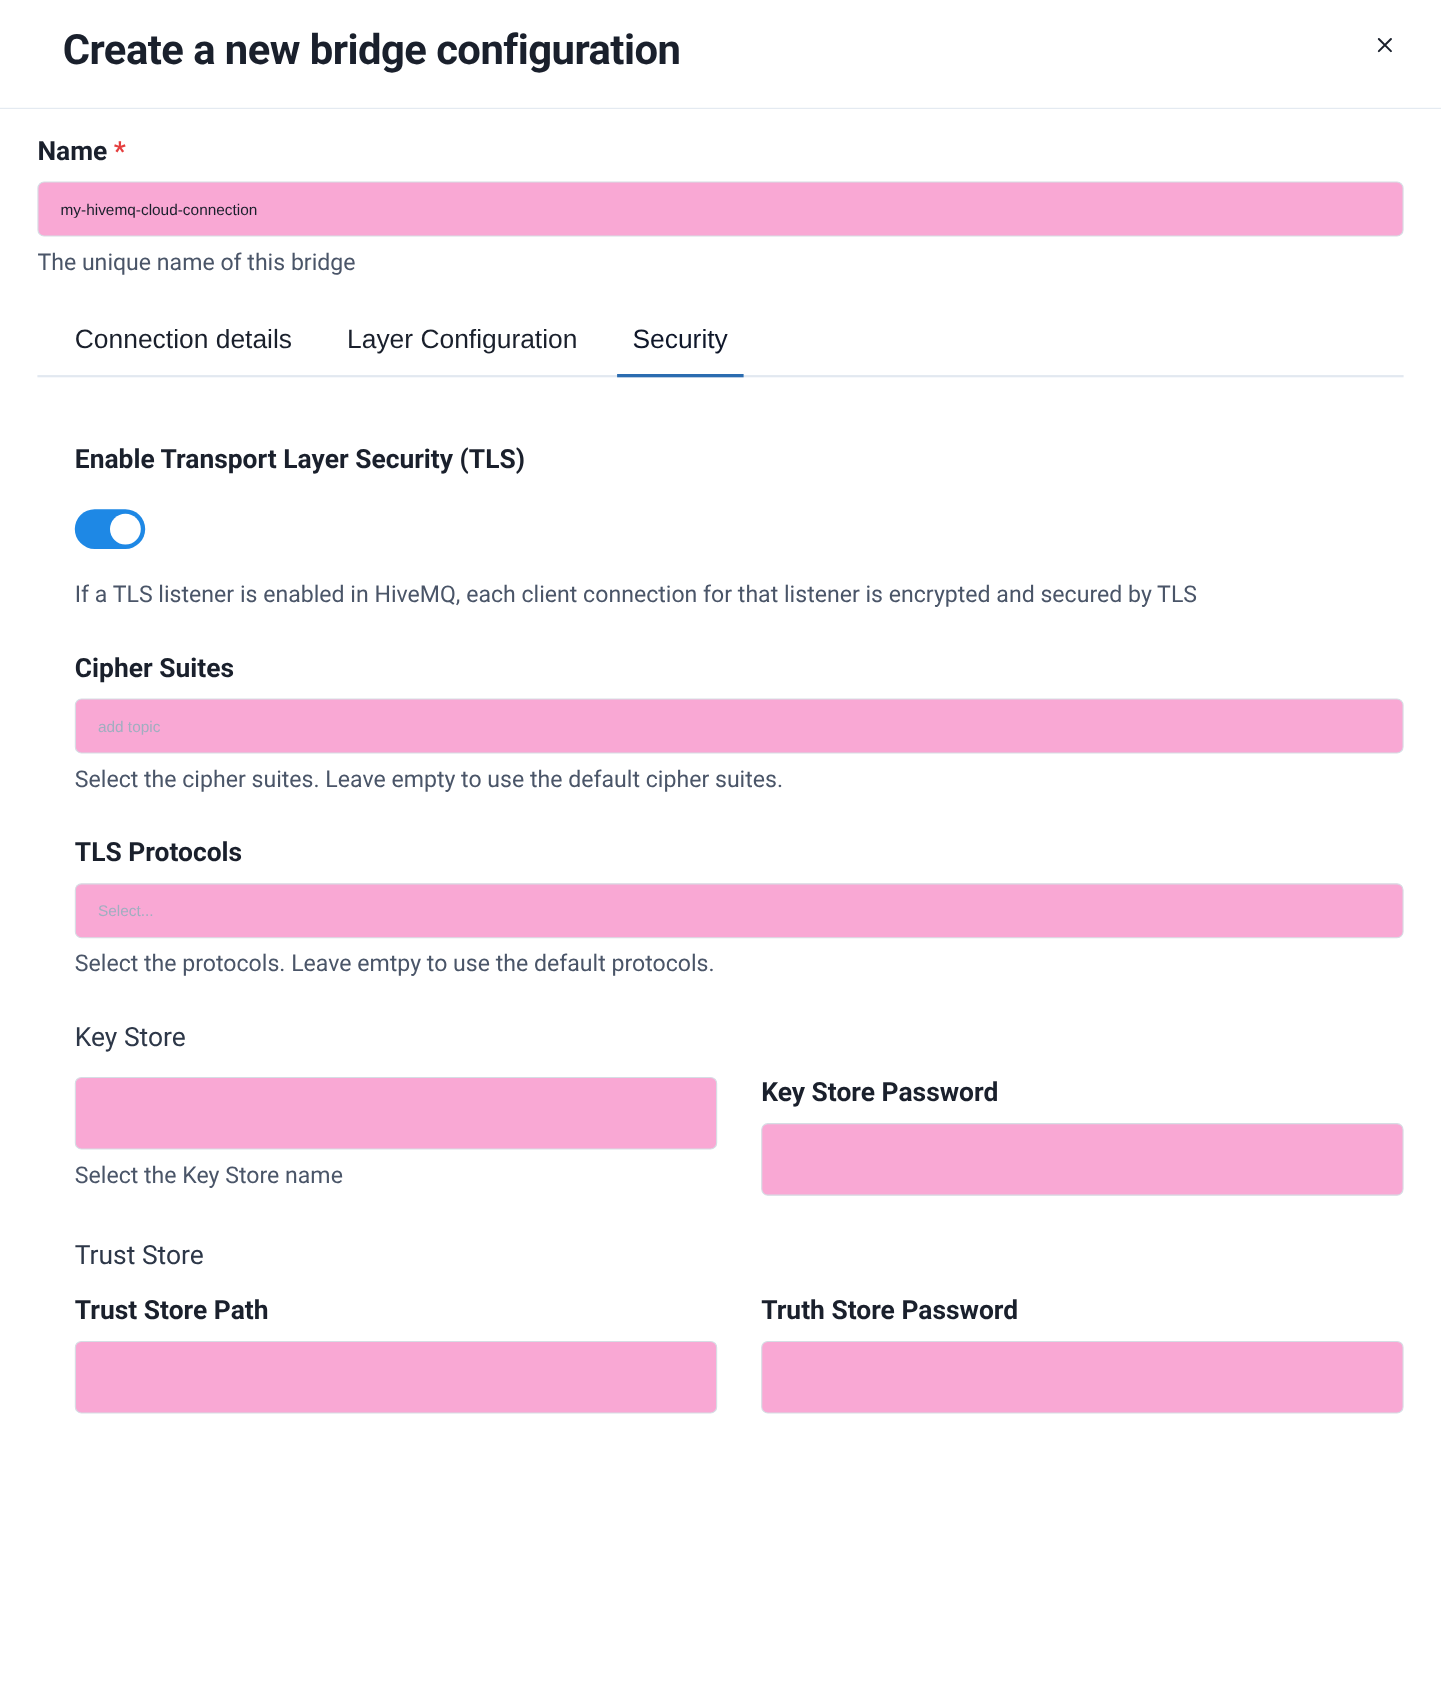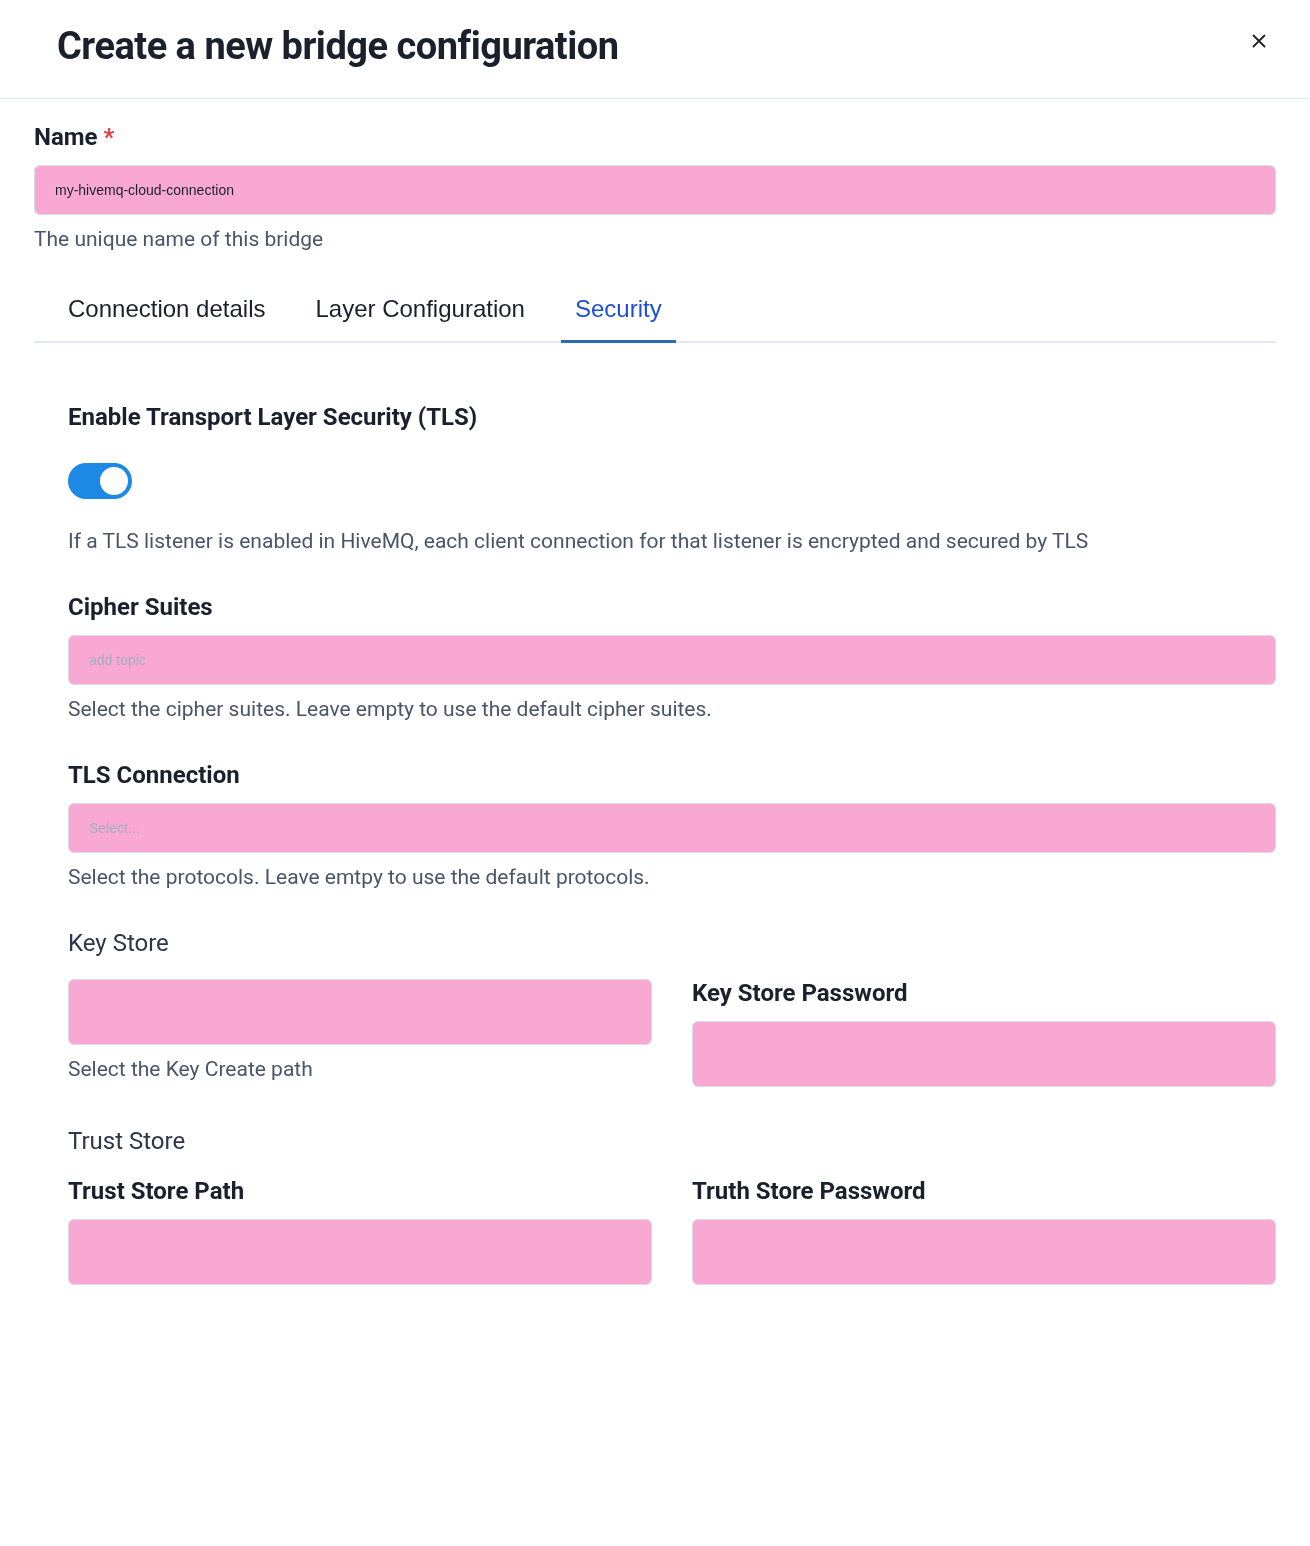--- a/index.html
+++ b/index.html
@@ -74,21 +74,21 @@
     .tab {
       font-size: 24px;
       color: #1a202c;
       padding: 0 0 18px 0;
       cursor: pointer;
       border: none;
       background: none;
       position: relative;
     }
     .tab.active {
-      color: #1d4ed8;
+      color: #0f172a;
     }
     .tab.active::after {
       content: "";
       position: absolute;
       left: -14px;
       right: -14px;
       bottom: -2px;
       height: 3px;
       background: #2b6cb0;
     }
@@ -171,30 +171,30 @@
       <div class="helper">If a TLS listener is enabled in HiveMQ, each client connection for that listener is encrypted and secured by TLS</div>
     </div>
 
     <div class="field-block">
       <label class="label">Cipher Suites</label>
       <input type="text" class="text-input" placeholder="add topic" style="">
       <div class="helper">Select the cipher suites. Leave empty to use the default cipher suites.</div>
     </div>
 
     <div class="field-block">
-      <label class="label">TLS Connection</label>
+      <label class="label">TLS Protocols</label>
       <input type="text" class="text-input" placeholder="Select..." style="">
       <div class="helper">Select the protocols. Leave emtpy to use the default protocols.</div>
     </div>
 
     <div class="section-heading">Key Store</div>
     <div class="row2 field-block">
       <div>
         <input type="text" class="text-input" style="">
-        <div class="helper">Select the Key Create path</div>
+        <div class="helper">Select the Key Store name</div>
       </div>
       <div>
         <label class="label">Key Store Password</label>
         <input type="password" class="text-input" style="">
       </div>
     </div>
 
     <div class="section-heading">Trust Store</div>
     <div class="row2 field-block">
       <div>

